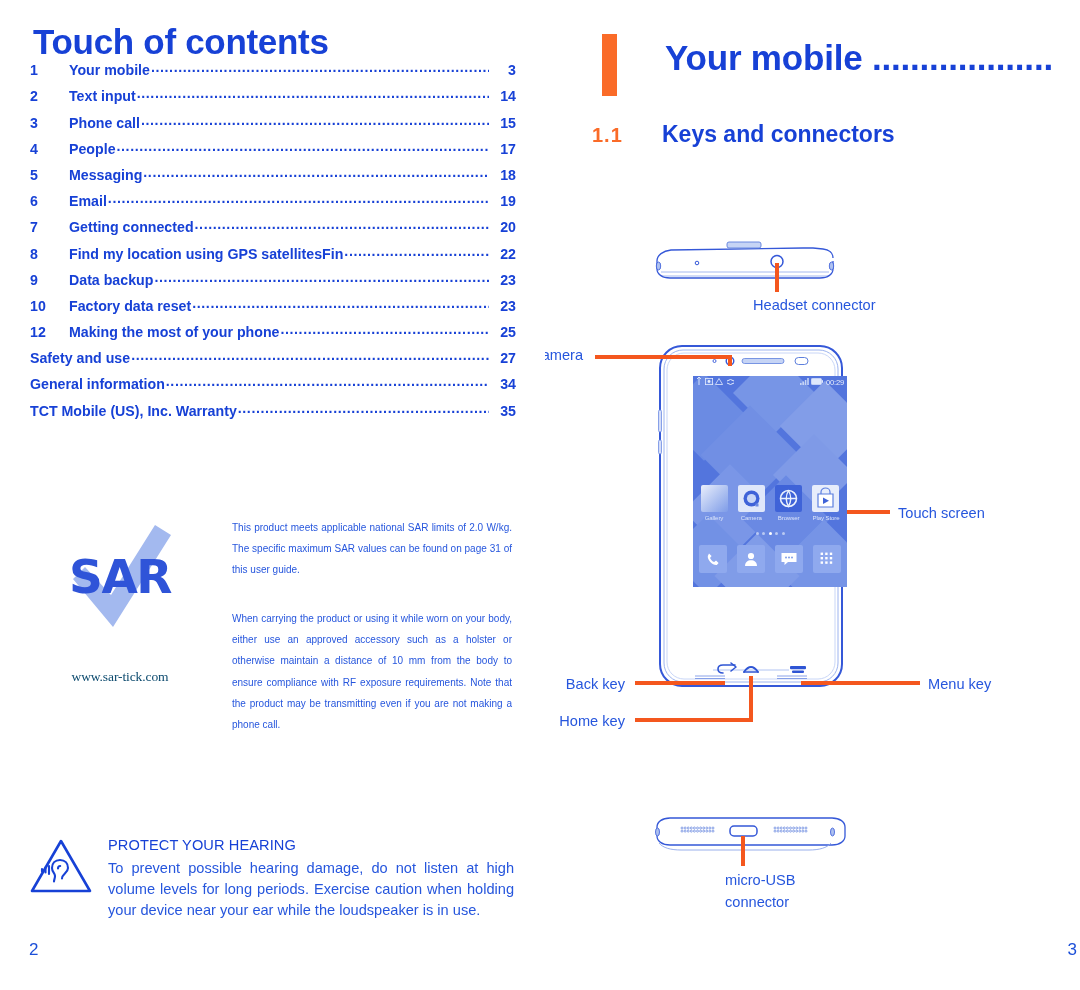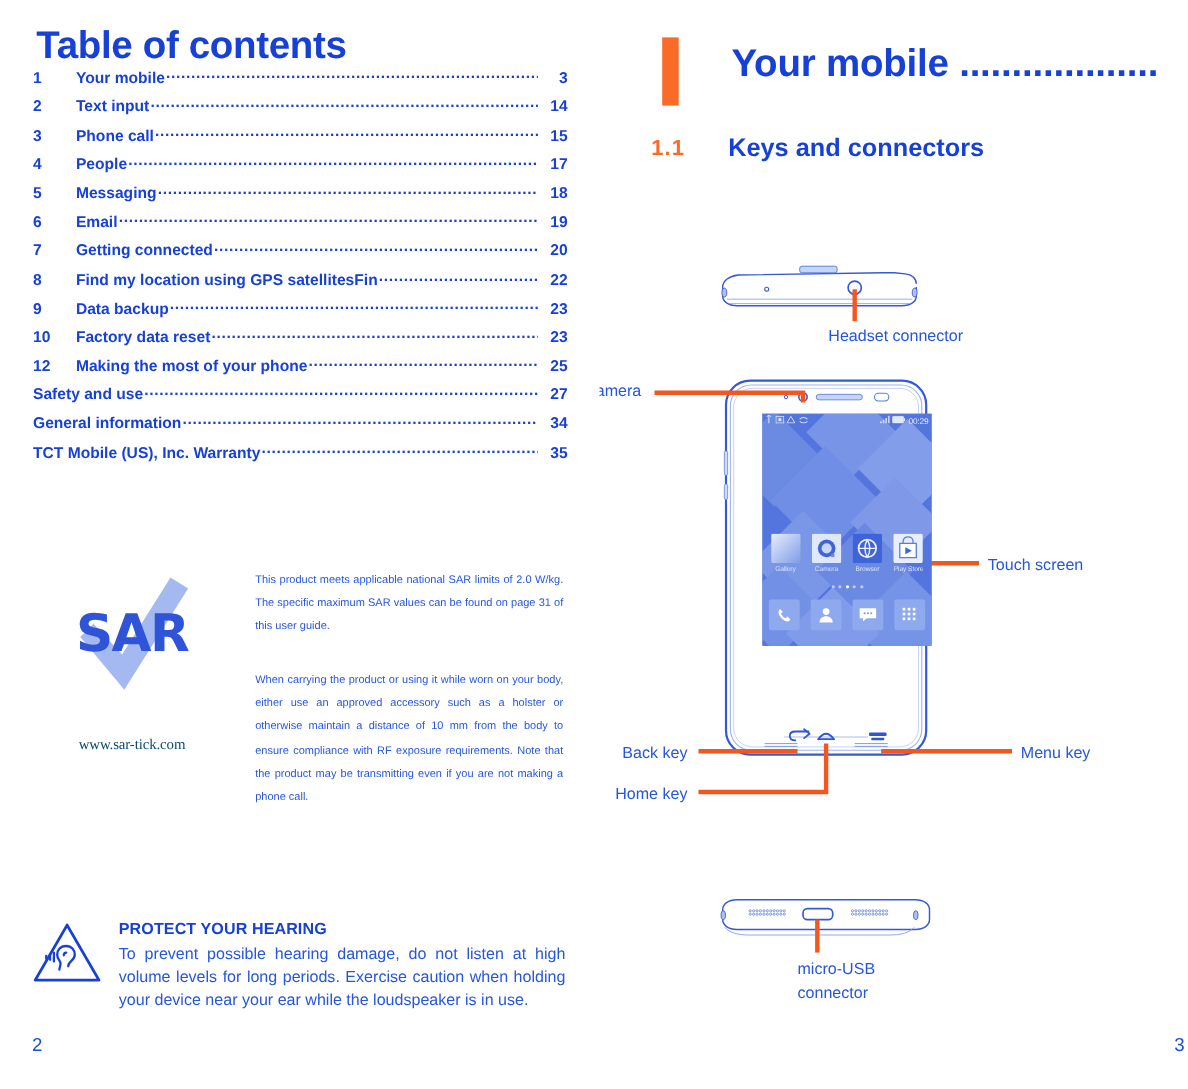--- a/index.html
+++ b/index.html
@@ -115,21 +115,21 @@
 
   
   .hearing-icon {
     position: absolute;
     left: 28px; top: 836px;
   }
   .hearing-title {
     position: absolute;
     left: 108px; top: 837px;
     font-size: 14.6px;
-    font-weight: bold;
+    font-weight: normal;
     color: #1741d6;
     letter-spacing: 0.1px;
   }
   .hearing-body {
     position: absolute;
     left: 108px; top: 858px;
     width: 406px;
     font-size: 14.6px;
     line-height: 21.2px;
     color: #2656dd;
@@ -265,21 +265,21 @@
     justify-content: center;
   }
 </style>
 </head>
 <body>
 
 <div class="page">
 
   <div class="left-page">
 
-    <div class="toc-title">Table of contents</div>
+    <div class="toc-title">Touch of contents</div>
 
     <div class="toc-list" id="toc-list">
         <div class="toc-row">
           <span class="toc-num">1</span>
           <span class="toc-label">Your mobile</span>
           <span class="toc-dots"></span>
           <span class="toc-page">3</span>
         </div>
         <div class="toc-row">
           <span class="toc-num">2</span>

